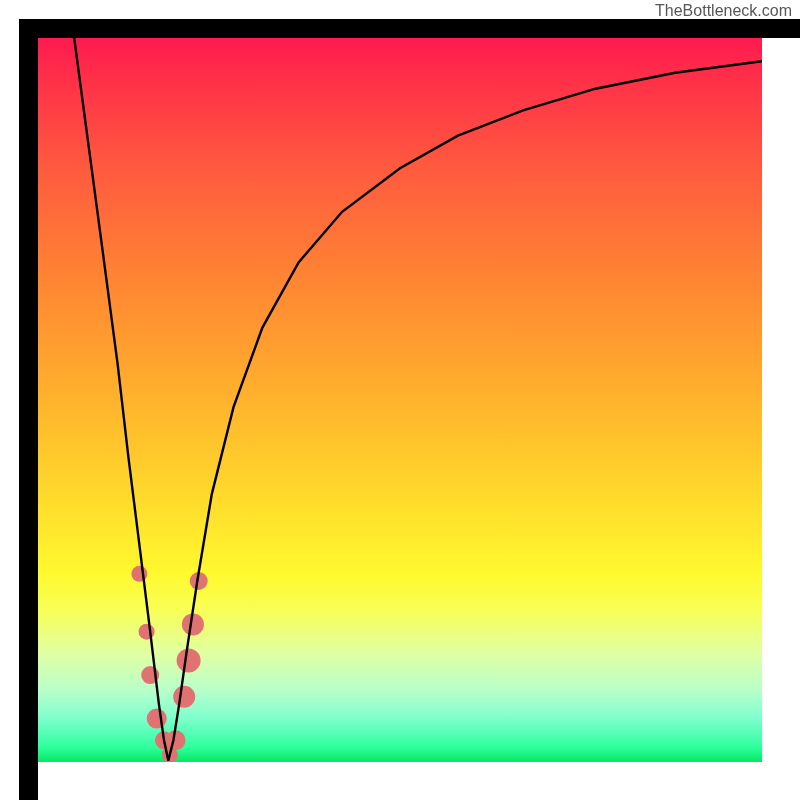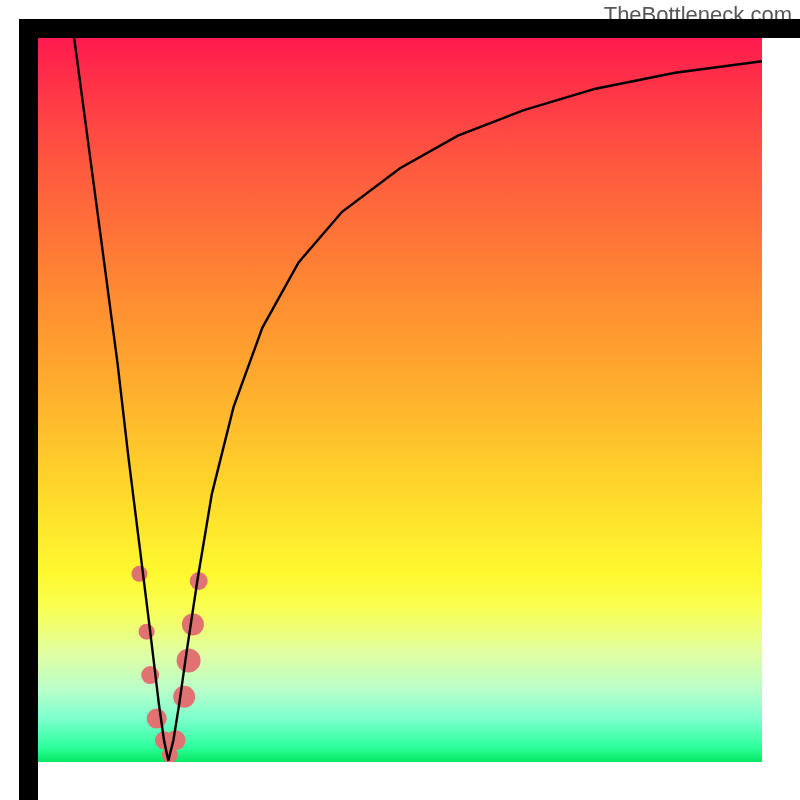--- a/index.html
+++ b/index.html
@@ -45,21 +45,21 @@
       #b9ffca 90%,
       #7dffcd 94%,
       #2dff9d 98%,
       #06e862 100%
     );
   }
   .watermark {
     position: absolute;
     top: 2px;
     right: 8px;
-    font-size: 22px;
+    font-size: 16px;
     font-weight: 400;
     color: #565656;
     letter-spacing: 0px;
   }
   svg.overlay {
     position: absolute;
     left: 38px;
     top: 38px;
     width: 724px;
     height: 724px;

